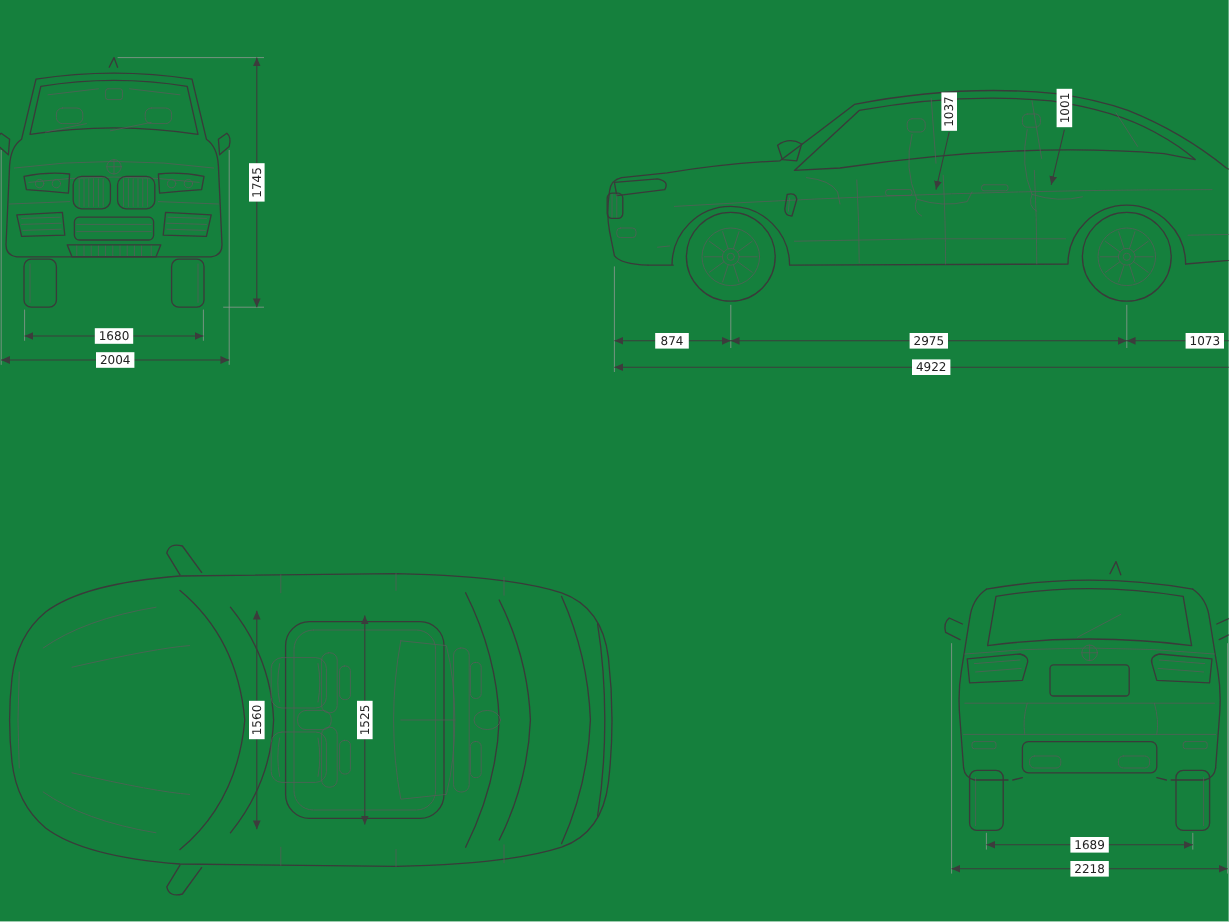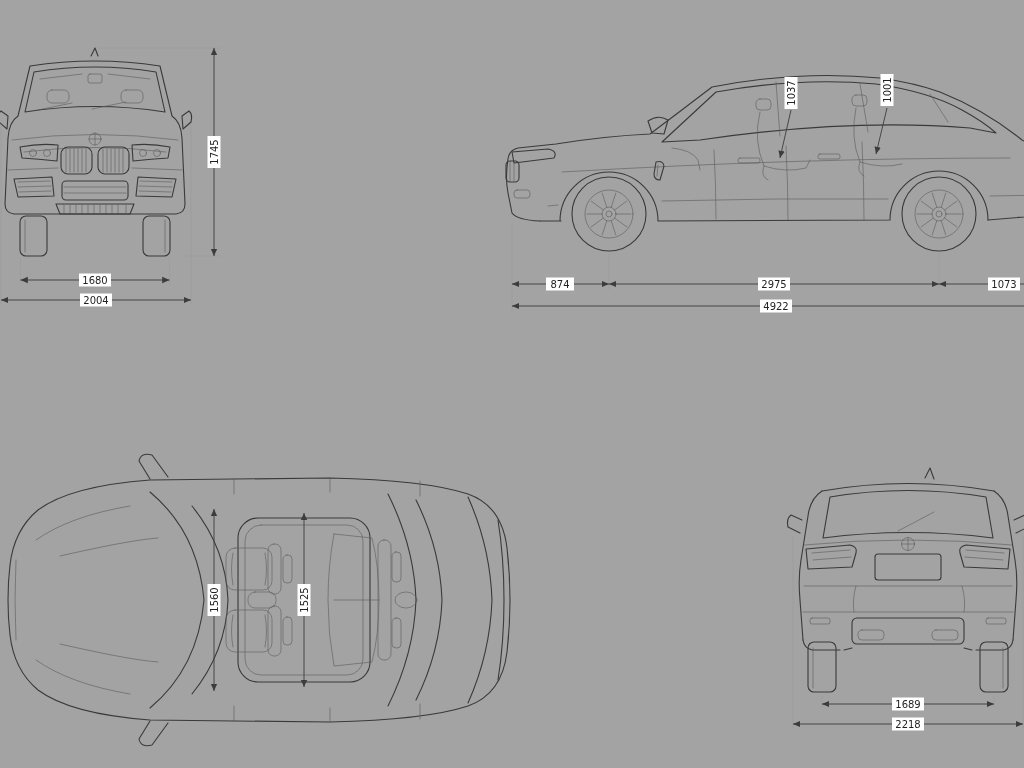--- a/index.html
+++ b/index.html
@@ -1,16 +1,16 @@
 <!DOCTYPE html>
 <html><head>
 <meta charset="utf-8">
 <style>
   html,body{margin:0;padding:0;background:#ffffff;}
-  .page{position:relative;width:1024px;height:768px;background:#a3a3a3;overflow:hidden;}
+  .page{position:relative;width:1024px;height:768px;background:#15803d;overflow:hidden;}
   svg{display:block;}
   .car{fill:none;stroke:#3a3a3a;stroke-width:1.1;stroke-linecap:round;stroke-linejoin:round;}
   .car-thin{fill:none;stroke:#5a5a5a;stroke-width:0.6;stroke-linecap:round;stroke-linejoin:round;}
   .dim{stroke:#3c3c3c;stroke-width:0.9;fill:none;}
   .ext{stroke:#9a9a9a;stroke-width:0.6;fill:none;}
   .lblbg{fill:#ffffff;}
   .dim-txt{font-family:"DejaVu Sans",sans-serif;font-size:10px;fill:#222;}
 </style>
 </head>
 <body>

